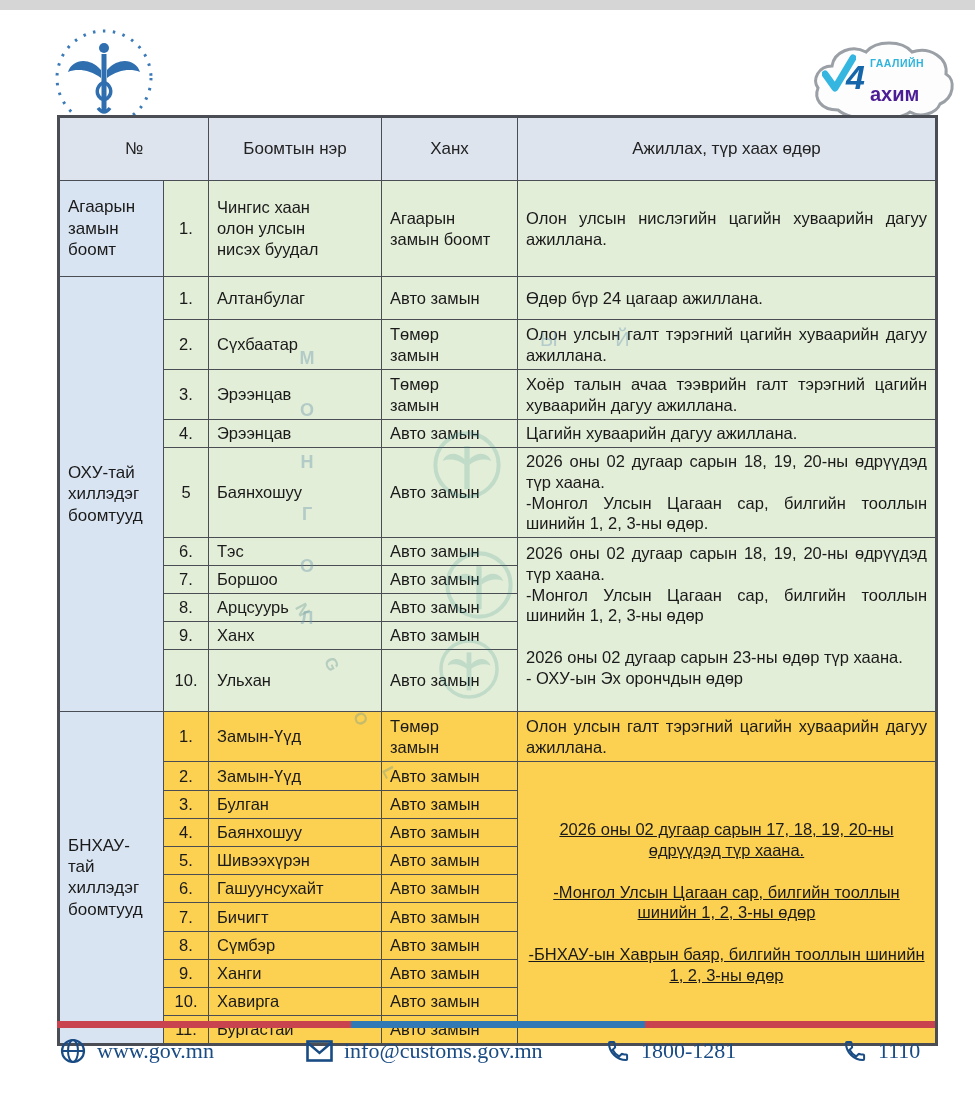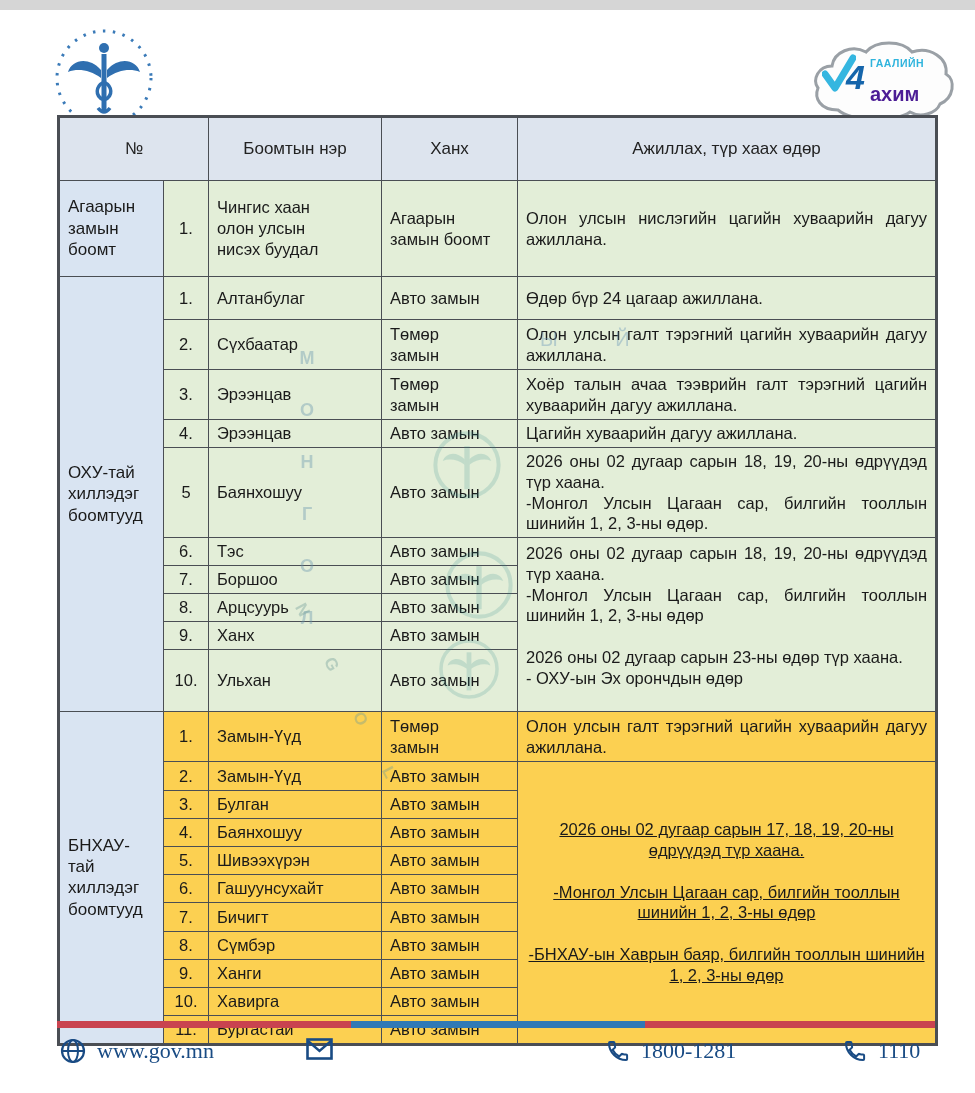--- a/index.html
+++ b/index.html
@@ -296,20 +296,21 @@
     <line x1="2" y1="13" x2="24" y2="13" stroke="#194b84" stroke-width="2"></line>
   </svg>
   <span>www.gov.mn</span>
 </div>
 
 <div class="f-item f2">
   <svg width="27" height="22" viewBox="0 0 27 22">
     <rect x="1.5" y="1.5" width="24" height="19" fill="none" stroke="#194b84" stroke-width="2.6"></rect>
     <polyline points="2,3 13.5,13 25,3" fill="none" stroke="#194b84" stroke-width="2.4"></polyline>
   </svg>
+  <span>info@customs.gov.mn</span>
 </div>
 
 <div class="f-item f3">
   <svg width="24" height="24" viewBox="0 0 24 24">
     <path d="M6.6 10.8c1.4 2.8 3.8 5.1 6.6 6.6l2.2-2.2c.3-.3.7-.4 1-.2 1.2.4 2.4.6 3.7.6.6 0 1 .4 1 1V20c0 .6-.4 1-1 1C10.6 21 3 13.4 3 4c0-.6.4-1 1-1h3.5c.6 0 1 .4 1 1 0 1.2.2 2.5.6 3.7.1.3 0 .7-.2 1l-2.3 2.1z" fill="none" stroke="#194b84" stroke-width="2"></path>
   </svg>
   <span>1800-1281</span>
 </div>
 
 <div class="f-item f4">

